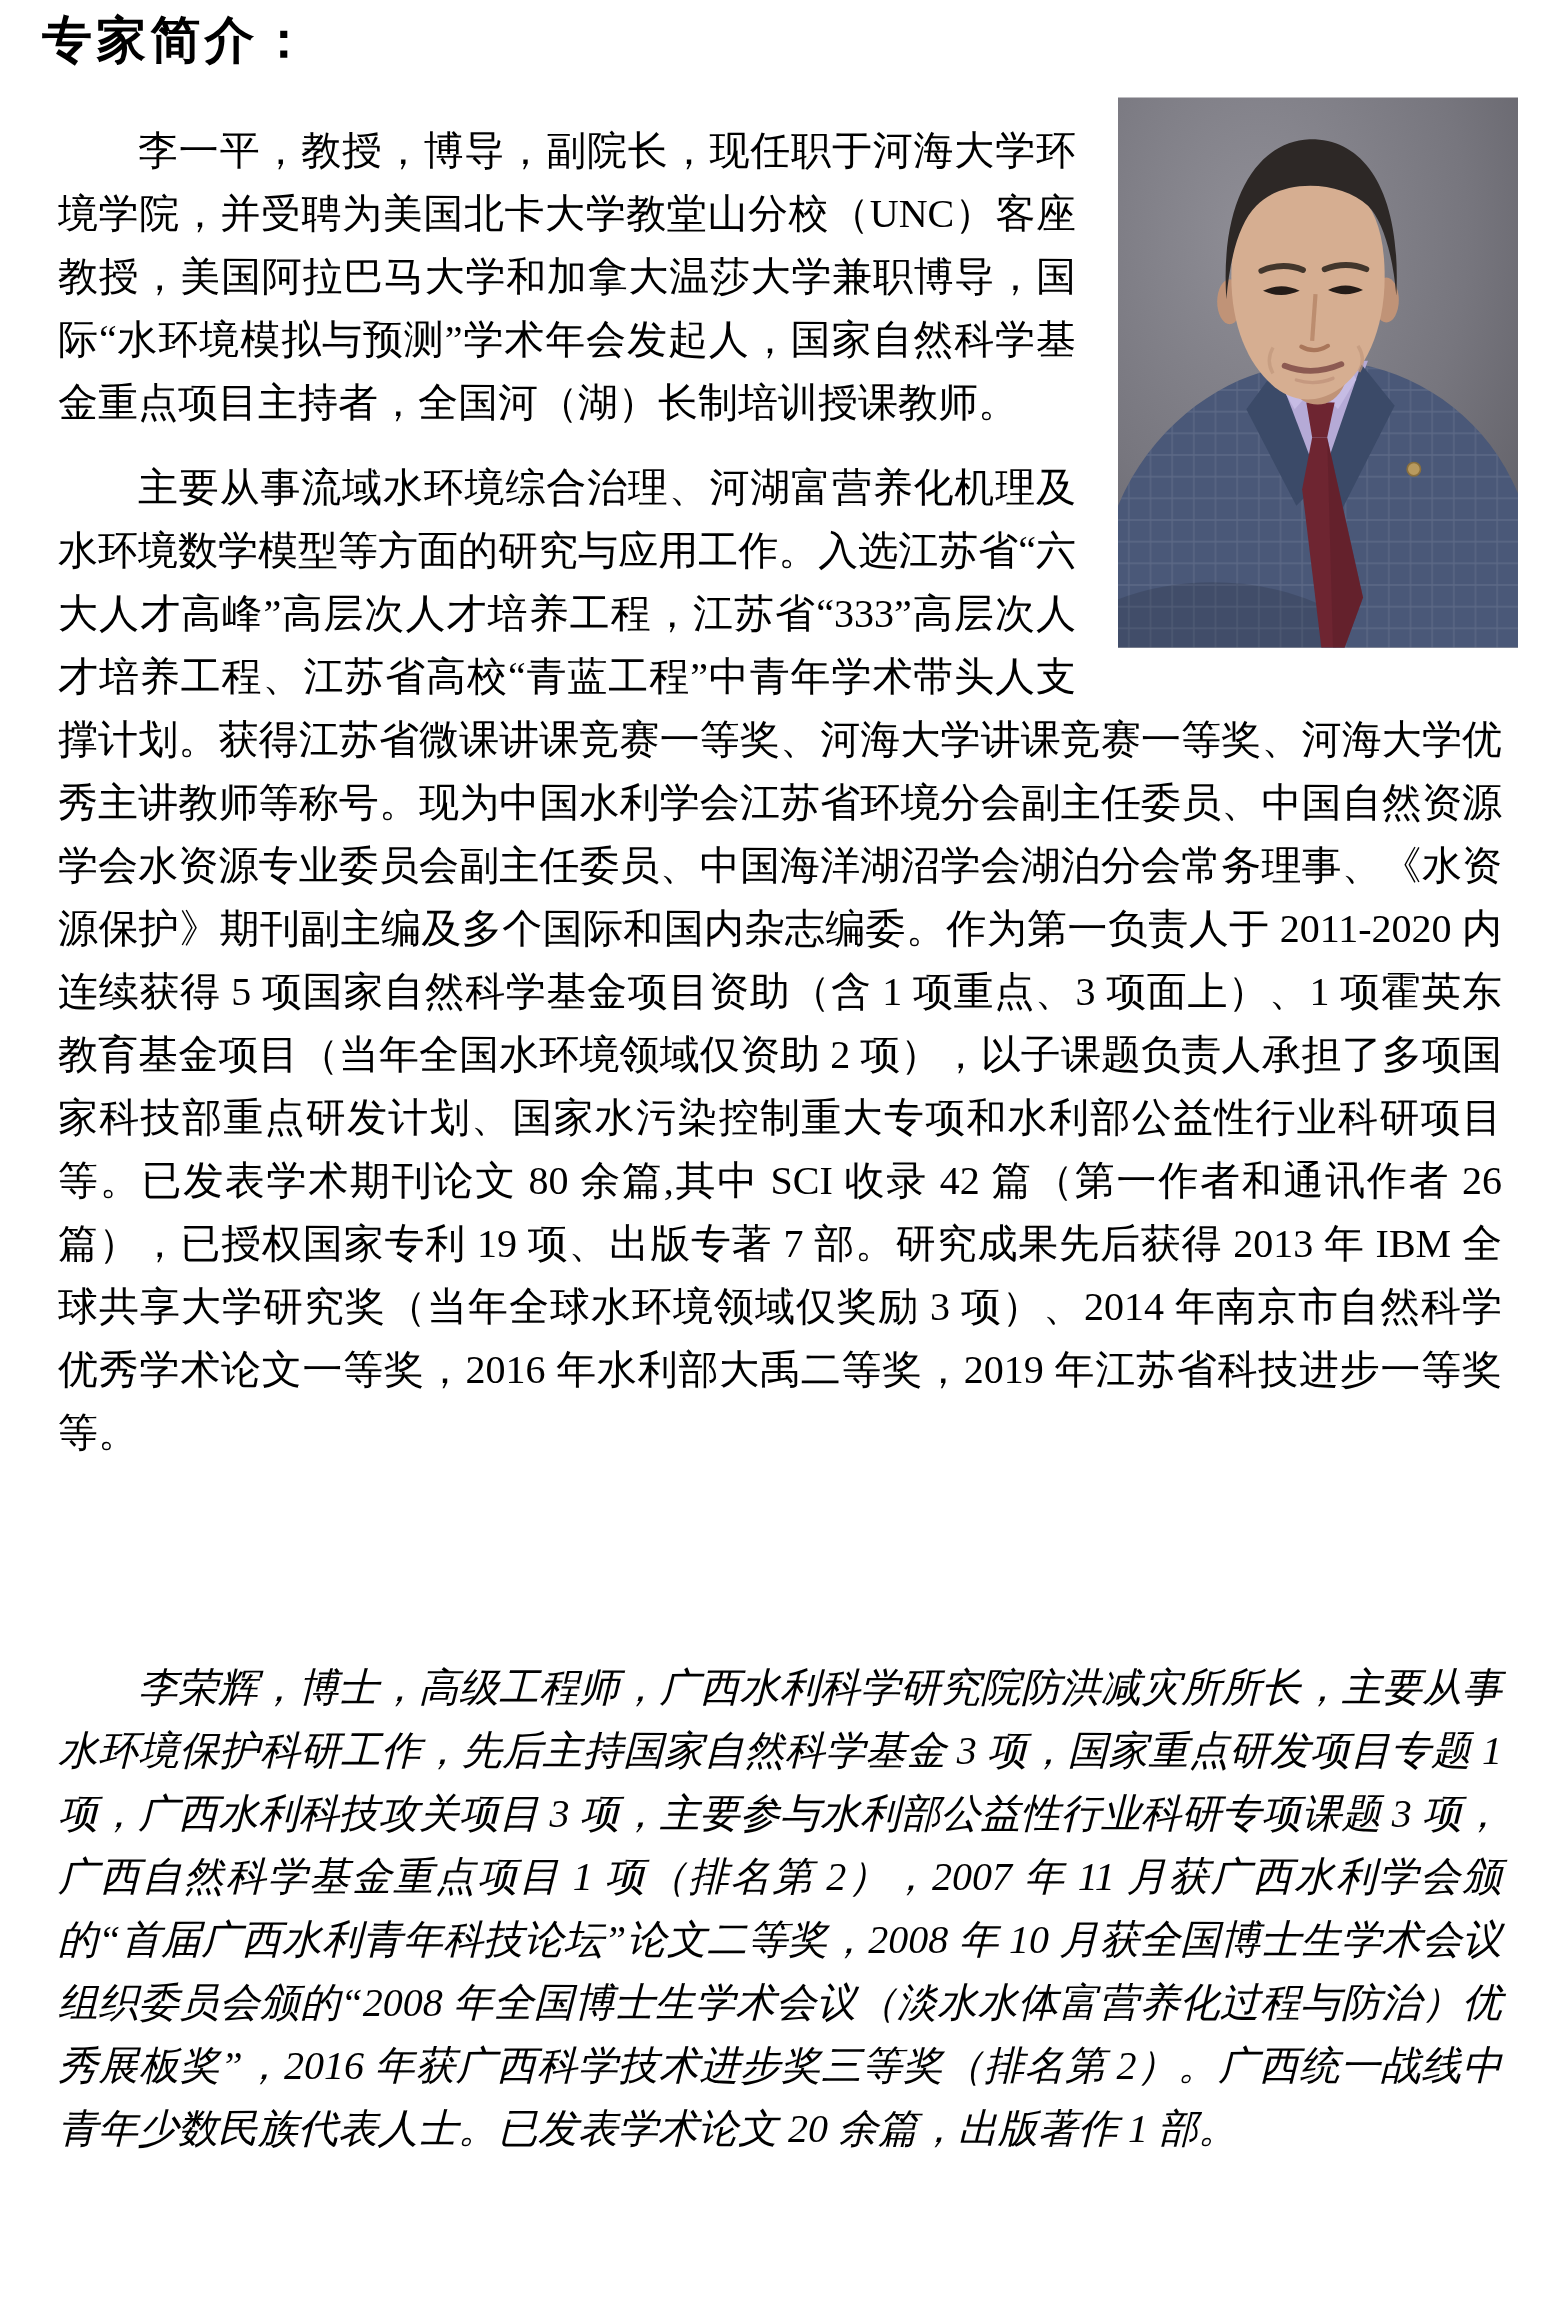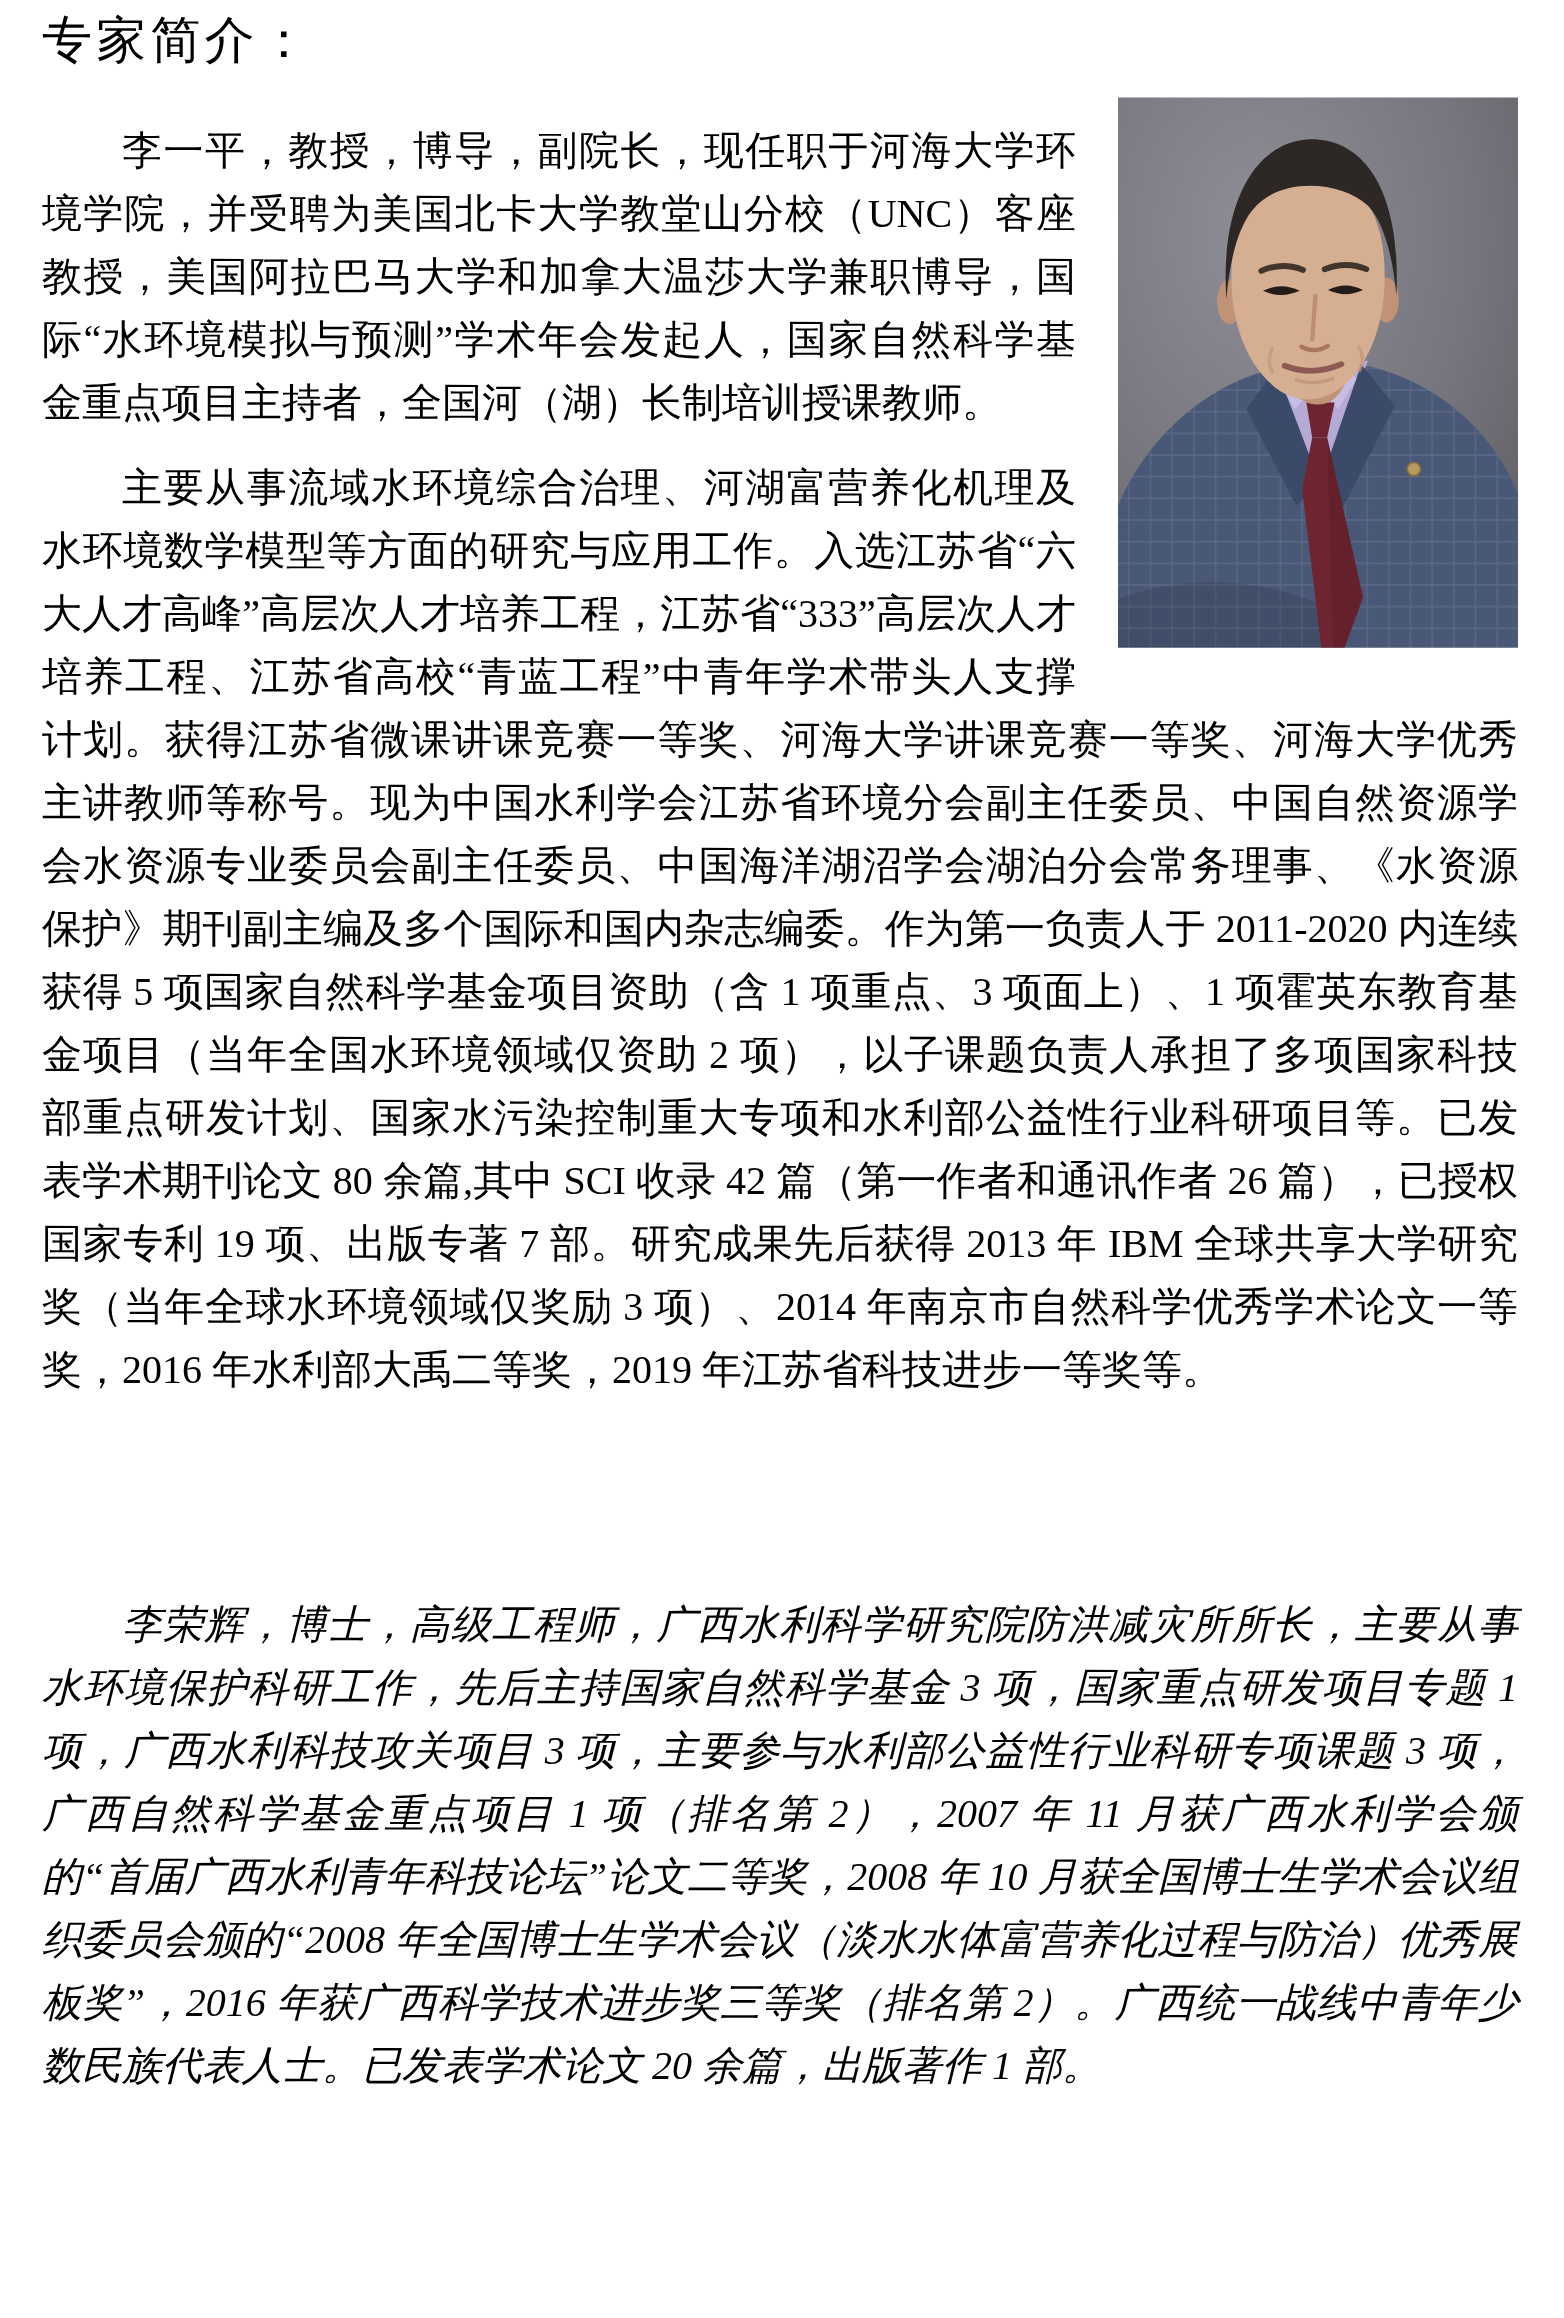--- a/index.html
+++ b/index.html
@@ -12,21 +12,21 @@
     min-height: 2319px;
     color: #000000;
     font-family: "Liberation Serif", "DejaVu Serif", serif;
   }
   .page {
     padding: 11.7px 46px 50px 42px; 
     box-sizing: border-box;
   }
   .doc-title {
     font-family: "Liberation Serif", "DejaVu Serif", serif;
-    font-weight: normal;
+    font-weight: bold;
     font-size: 50px;
     line-height: 1.15;
     letter-spacing: 4.2px;
     margin: 0 0 50px 0;
   }
   .content::after {
     content: "";
     display: block;
     clear: both;
   }
@@ -40,21 +40,21 @@
   .photo-float svg {
     display: block;
     width: 400px;
     height: 551px;
   }
   .para {
     font-size: 40px;
     line-height: 63px;
     text-align: justify;
     text-indent: 80px;
-    margin: 0;
+    margin: 16px;
     word-break: break-all;
   }
   .para + .para {
     margin-top: 22px;
   }
   .para.big-gap {
     margin-top: 192px;
     font-style: italic;
   }
 </style>

